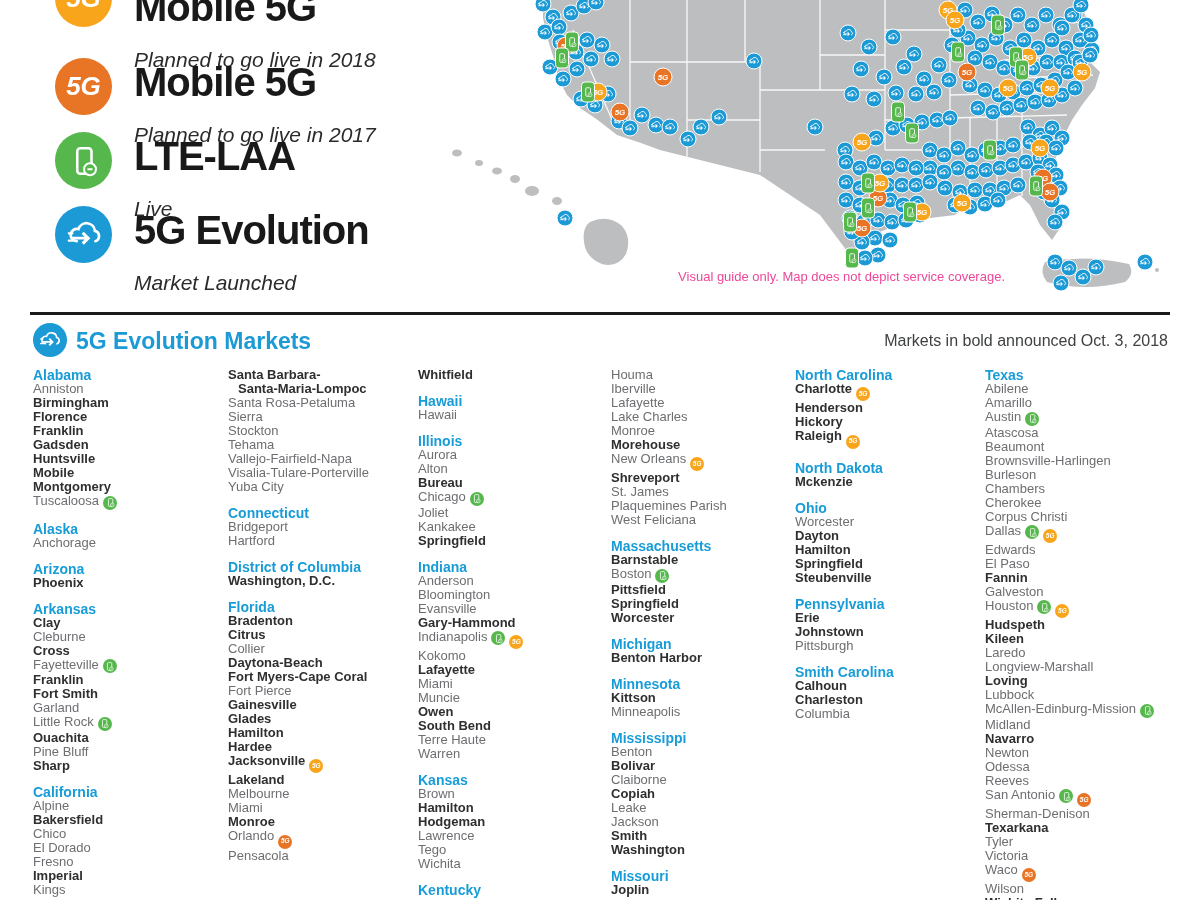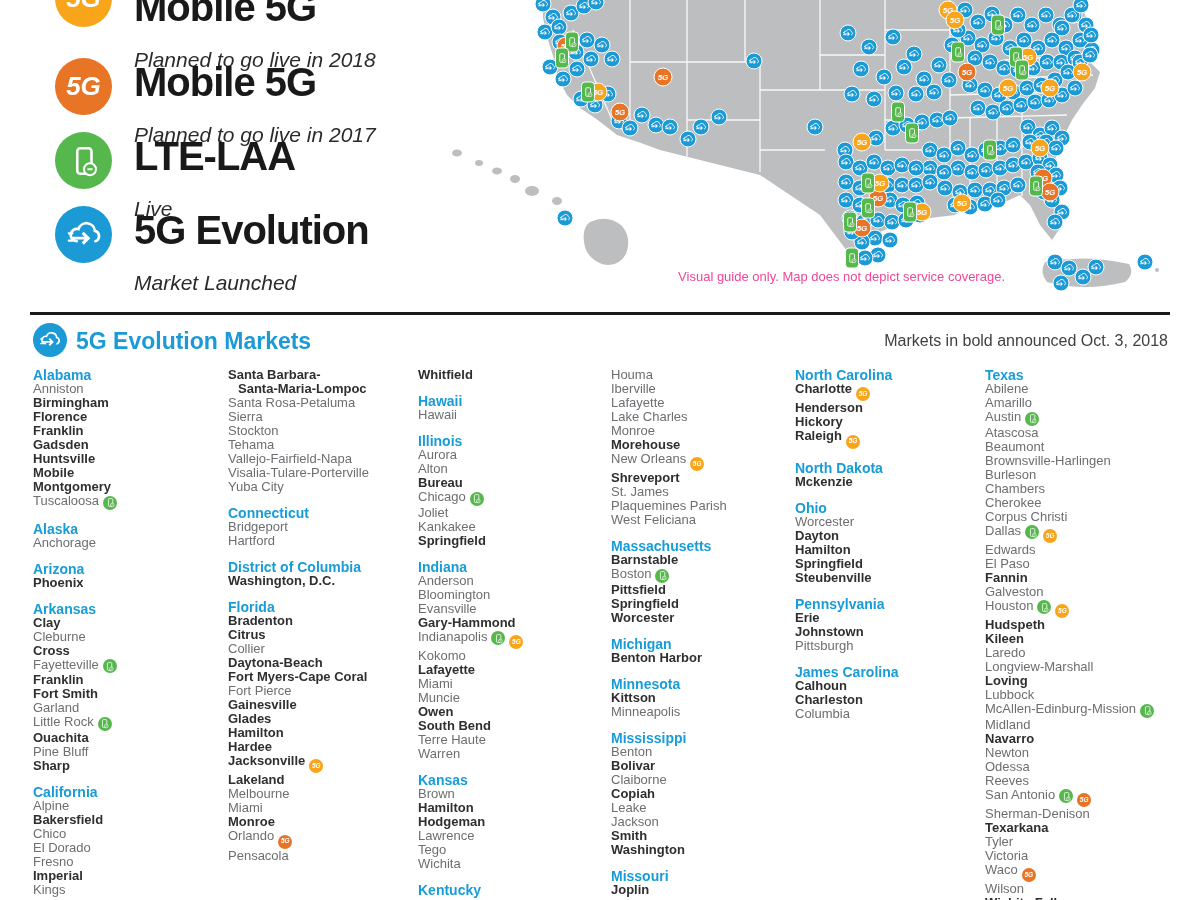--- a/index.html
+++ b/index.html
@@ -1851,21 +1851,21 @@
           <div class="city bold"><span>Springfield</span></div>
           <div class="city bold"><span>Steubenville</span></div>
         </div>
         <div class="block">
           <div class="state">Pennsylvania</div>
           <div class="city bold"><span>Erie</span></div>
           <div class="city bold"><span>Johnstown</span></div>
           <div class="city"><span>Pittsburgh</span></div>
         </div>
         <div class="block">
-          <div class="state">James Carolina</div>
+          <div class="state">Smith Carolina</div>
           <div class="city bold"><span>Calhoun</span></div>
           <div class="city bold"><span>Charleston</span></div>
           <div class="city"><span>Columbia</span></div>
         </div>
       </div>
       <div class="col" style="left: 985px;">
         <div class="block">
           <div class="state">Texas</div>
           <div class="city"><span>Abilene</span></div>
           <div class="city"><span>Amarillo</span></div>

